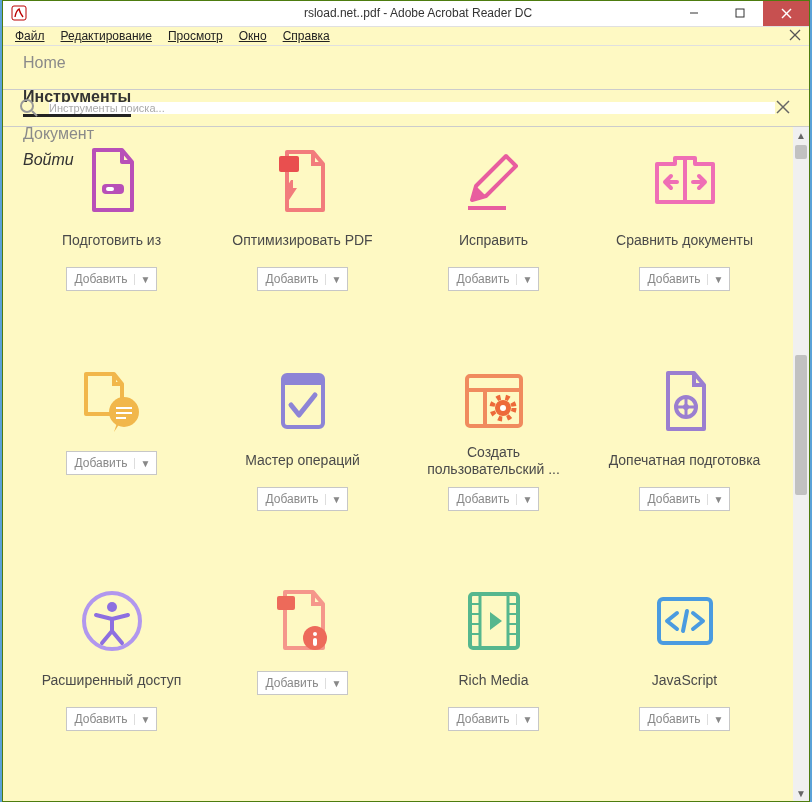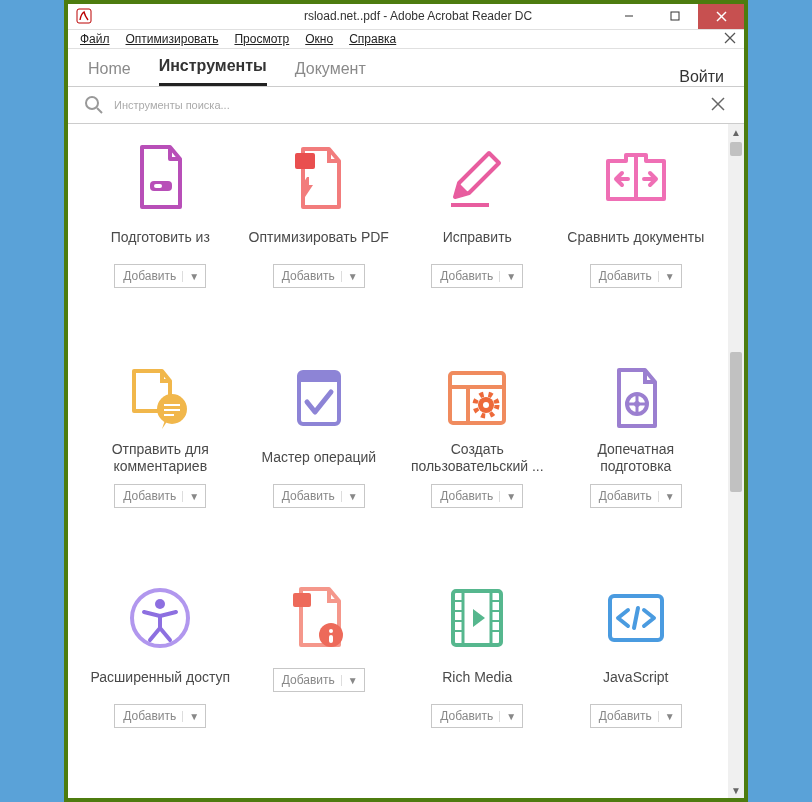--- a/index.html
+++ b/index.html
@@ -1,37 +1,37 @@
 <!DOCTYPE html>
 <html><head>
 <meta charset="utf-8">
 <style>
   * { box-sizing: border-box; margin: 0; padding: 0; font-family: "Segoe UI", Arial, sans-serif; }
   body { background: #5aa2d8; display: flex; justify-content: center; align-items: flex-start; }
-  .window { width: 684px; height: 802px; background: #ffffff; border: 4px solid #4d7c0f; display: flex; flex-direction: column; }
+  .window { width: 808px; height: 802px; background: #fef9c3; border: 1px solid #4d7c0f; display: flex; flex-direction: column; }
 
   
   .titlebar { height: 30px; background: #fff; display: flex; align-items: center; position: relative; border-bottom: 1px solid #e0e0e0; }
   .titlebar .app-icon { width: 16px; height: 16px; margin-left: 8px; }
   .titlebar .title { flex: 1; text-align: center; font-size: 12px; color: #333; }
   .titlebar .ctrls { display: flex; position: absolute; right: 0; top: 0; height: 100%; }
   .titlebar .ctrl { width: 46px; height: 100%; display: flex; align-items: center; justify-content: center; font-size: 13px; color: #333; }
   .titlebar .ctrl.close { background: #c75050; color: #fff; }
 
   
   .menubar { height: 22px; display: flex; align-items: center; padding: 0 4px; border-bottom: 1px solid #e0e0e0; position: relative; }
   .menubar .menu { font-size: 12px; color: #222; padding: 2px 8px; text-decoration: underline; }
   .menubar .close-doc { position: absolute; right: 8px; top: 2px; font-size: 14px; color: #555; }
 
   
-  .tabbar { height: 44px; display: flex; align-items: flex-end; padding: 0 20px; border-bottom: 1px solid #ccc; }
+  .tabbar { height: 44px; display: flex; align-items: flex-start; padding: 0 20px; border-bottom: 1px solid #ccc; flex-direction: column; }
   .tabbar .tab { font-size: 16px; color: #8a8a8a; margin-right: 28px; padding: 8px 0; }
   .tabbar .tab.active { color: #333; font-weight: 600; border-bottom: 3px solid #222; }
   .tabbar .spacer { flex: 1; }
-  .tabbar .login { font-size: 16px; color: #333; }
+  .tabbar .login { font-size: 16px; color: #333; font-style: italic; }
 
   
   .searchbar { height: 44px; display: flex; align-items: center; padding: 0 16px; border-bottom: 1px solid #ccc; }
   .searchbar .search-icon { width: 20px; height: 20px; margin-right: 10px; color: #999; }
   .searchbar input { flex: 1; border: none; outline: none; font-size: 11px; color: #333; }
   .searchbar input::placeholder { color: #aaa; }
   .searchbar .clear-icon { width: 18px; height: 18px; color: #666; }
 
   
   .scrollwrap { flex: 1; position: relative; display: flex; }
@@ -82,21 +82,21 @@
         <svg width="11" height="11" viewBox="0 0 11 11">
             <line x1="1" y1="1" x2="10" y2="10" stroke="#fff" stroke-width="1.4"></line>
             <line x1="10" y1="1" x2="1" y2="10" stroke="#fff" stroke-width="1.4"></line>
           </svg>
       </div>
     </div>
   </div>
 
   <div class="menubar">
     <div class="menu">Файл</div>
-    <div class="menu">Оптимизировать</div>
+    <div class="menu">Редактирование</div>
     <div class="menu">Просмотр</div>
     <div class="menu">Окно</div>
     <div class="menu">Справка</div>
     <div class="close-doc">
       <svg width="12" height="12" viewBox="0 0 12 12">
           <line x1="1" y1="1" x2="11" y2="11" stroke="#555" stroke-width="1.2"></line>
           <line x1="11" y1="1" x2="1" y2="11" stroke="#555" stroke-width="1.2"></line>
         </svg>
     </div>
   </div>
@@ -197,21 +197,20 @@
             <svg width="68" height="62" viewBox="0 0 68 62">
                 <path d="M8 4 H36 L44 14 V44 H8 Z" fill="none" stroke="#f1b74b" stroke-width="4" stroke-linejoin="round"></path>
                 <path d="M36 4 V14 H44" fill="none" stroke="#f1b74b" stroke-width="4"></path>
                 <circle cx="46" cy="42" r="15" fill="#f1b74b"></circle>
                 <path d="M40 56 L36 62 L40 50" fill="#f1b74b"></path>
                 <line x1="38" y1="38" x2="54" y2="38" stroke="#fff" stroke-width="2"></line>
                 <line x1="38" y1="43" x2="54" y2="43" stroke="#fff" stroke-width="2"></line>
                 <line x1="38" y1="48" x2="48" y2="48" stroke="#fff" stroke-width="2"></line>
               </svg>
           </div>
-          <div class="label">Отправить для комментариев</div>
           <div class="add-btn">
               <span>Добавить</span>
               <span class="chev">▼</span>
             </div>
         </div>
 
         <div class="tool">
           <div class="icon-box">
             <svg width="52" height="64" viewBox="0 0 52 64">
                 <rect x="6" y="6" width="40" height="52" rx="4" fill="none" stroke="#8d84d6" stroke-width="4"></rect>

